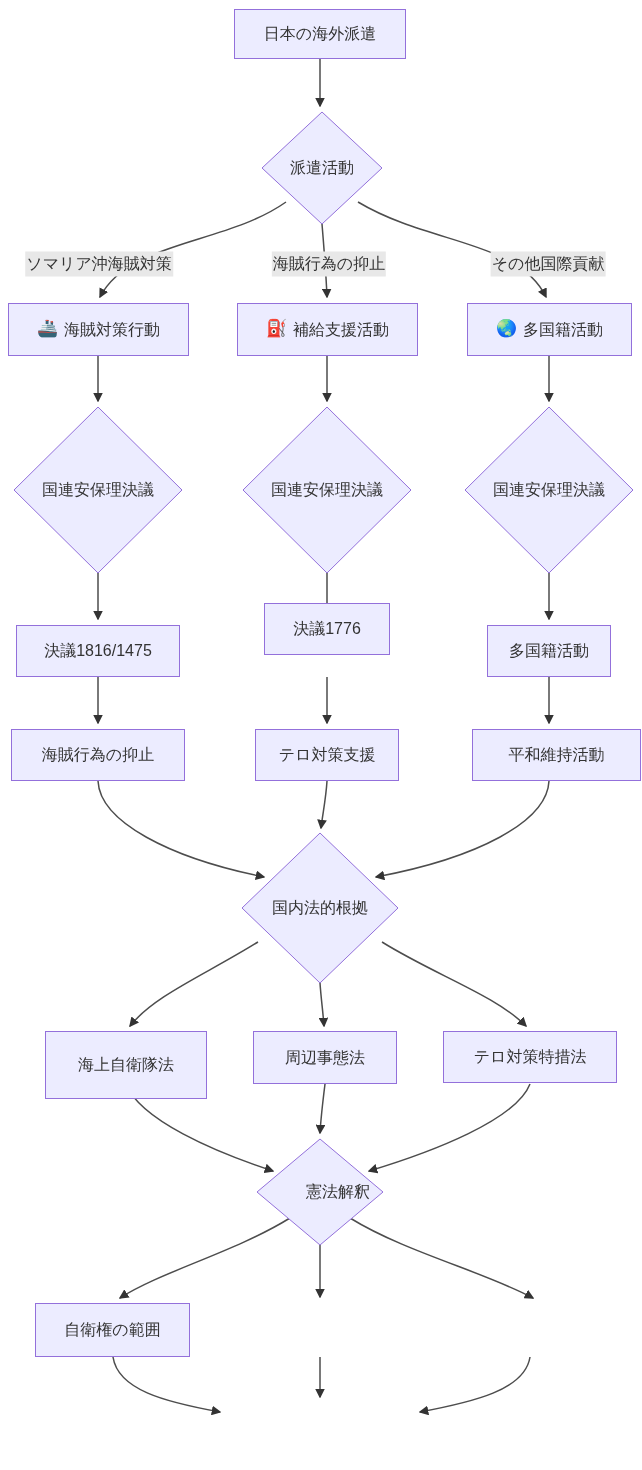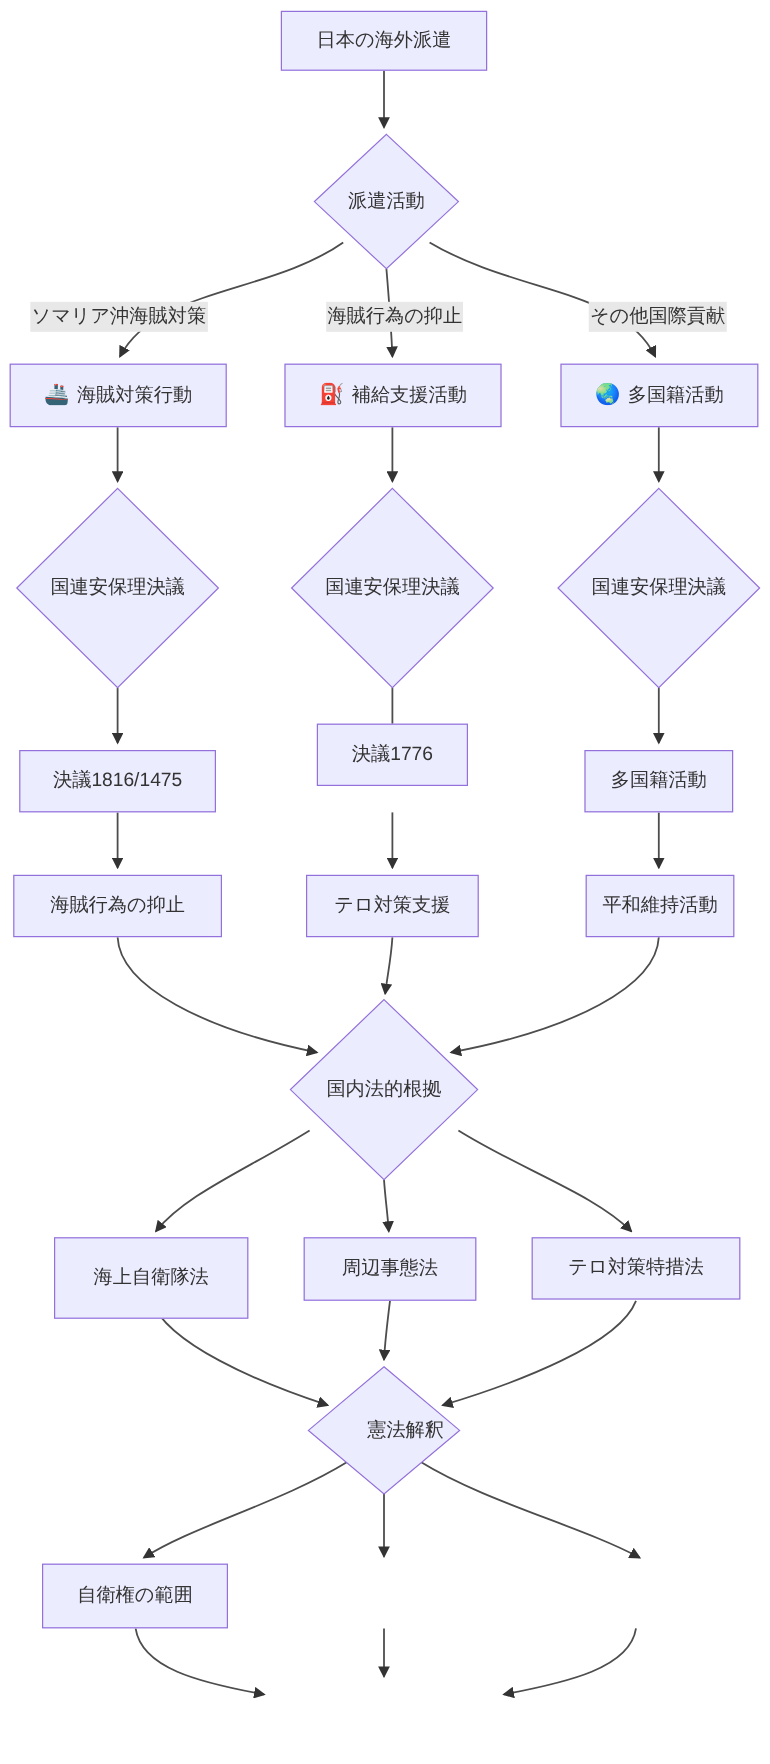--- a/index.html
+++ b/index.html
@@ -112,21 +112,21 @@
   <div class="node" style="left:487px;top:625px;width:124px;height:52px;">
     <span>多国籍活動</span>
   </div>
 
   <div class="node" style="left:11px;top:729px;width:174px;height:52px;">
     <span>海賊行為の抑止</span>
   </div>
   <div class="node" style="left:255px;top:729px;width:144px;height:52px;">
     <span>テロ対策支援</span>
   </div>
-  <div class="node" style="left:488px;top:729px;width:124px;height:52px;">
+  <div class="node" style="left:472px;top:729px;width:169px;height:52px;">
     <span>平和維持活動</span>
   </div>
 
   <div class="node" style="left:45px;top:1031px;width:162px;height:68px;">
     <span>海上自衛隊法</span>
   </div>
   <div class="node" style="left:443px;top:1031px;width:174px;height:52px;">
     <span>テロ対策特措法</span>
   </div>
   <div class="node" style="left:253px;top:1031px;width:144px;height:53px;">

